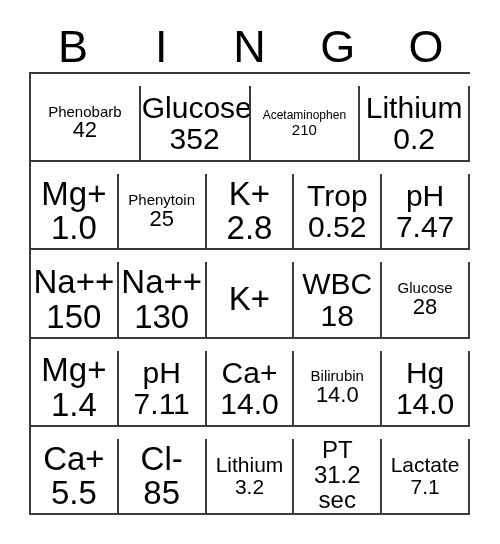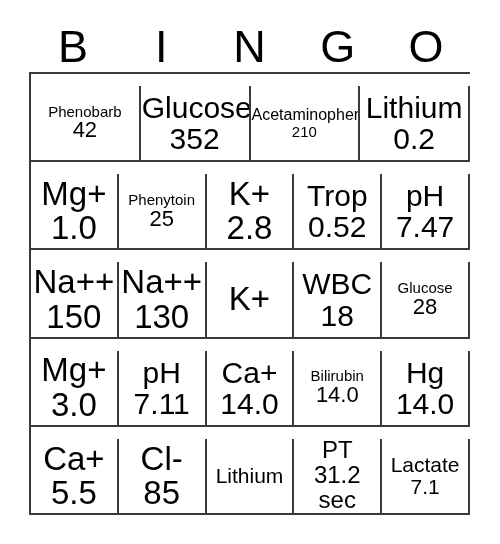--- a/index.html
+++ b/index.html
@@ -86,21 +86,21 @@
     width: 100%;
     white-space: nowrap;
     line-height: 1.04;
   }
 
   
   .t-xl .cell-line { font-size: 33px; }
   .t-lg .cell-line { font-size: 30px; }
   .t-sm .cell-line { font-size: 21px; }
   .t-xs .cell-line { font-size: 15px; }
-  .t-xxs .cell-line { font-size: 16px; }
+  .t-xxs .cell-line { font-size: 12px; }
 
   
   .t-xs .cell-line.line-value { font-size: 22px; }
   .t-xxs .cell-line.line-value { font-size: 15px; }
 
   .t-pt .cell-line { font-size: 24px; }
 </style>
 </head>
 <body>
 
@@ -176,21 +176,21 @@
       </div>
       <div class="grid-cell t-xs">
         <span class="cell-line line-label">Glucose</span>
         <span class="cell-line line-value">28</span>
       </div>
     </div>
 
     <div class="grid-row">
       <div class="grid-cell t-xl">
         <span class="cell-line line-label">Mg+</span>
-        <span class="cell-line line-value">3.0</span>
+        <span class="cell-line line-value">1.4</span>
       </div>
       <div class="grid-cell t-lg">
         <span class="cell-line line-label">pH</span>
         <span class="cell-line line-value">7.11</span>
       </div>
       <div class="grid-cell t-lg">
         <span class="cell-line line-label">Ca+</span>
         <span class="cell-line line-value">14.0</span>
       </div>
       <div class="grid-cell t-xs">
@@ -207,20 +207,21 @@
       <div class="grid-cell t-xl">
         <span class="cell-line line-label">Ca+</span>
         <span class="cell-line line-value">5.5</span>
       </div>
       <div class="grid-cell t-xl">
         <span class="cell-line line-label">Cl-</span>
         <span class="cell-line line-value">85</span>
       </div>
       <div class="grid-cell t-sm">
         <span class="cell-line line-label">Lithium</span>
+        <span class="cell-line line-value">3.2</span>
       </div>
       <div class="grid-cell t-pt">
         <span class="cell-line line-label">PT</span>
         <span class="cell-line line-value">31.2</span>
         <span class="cell-line line-unit">sec</span>
       </div>
       <div class="grid-cell t-sm">
         <span class="cell-line line-label">Lactate</span>
         <span class="cell-line line-value">7.1</span>
       </div>

